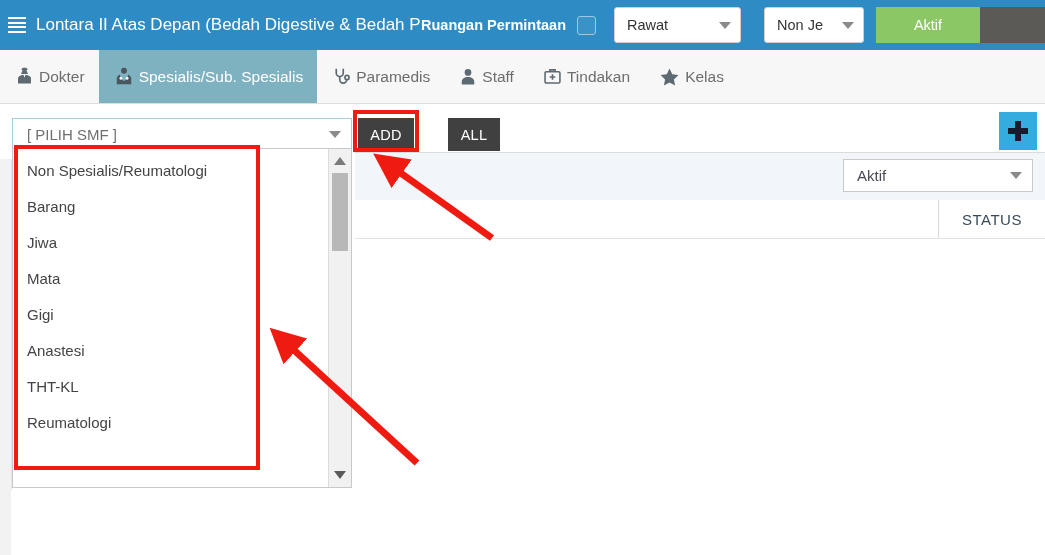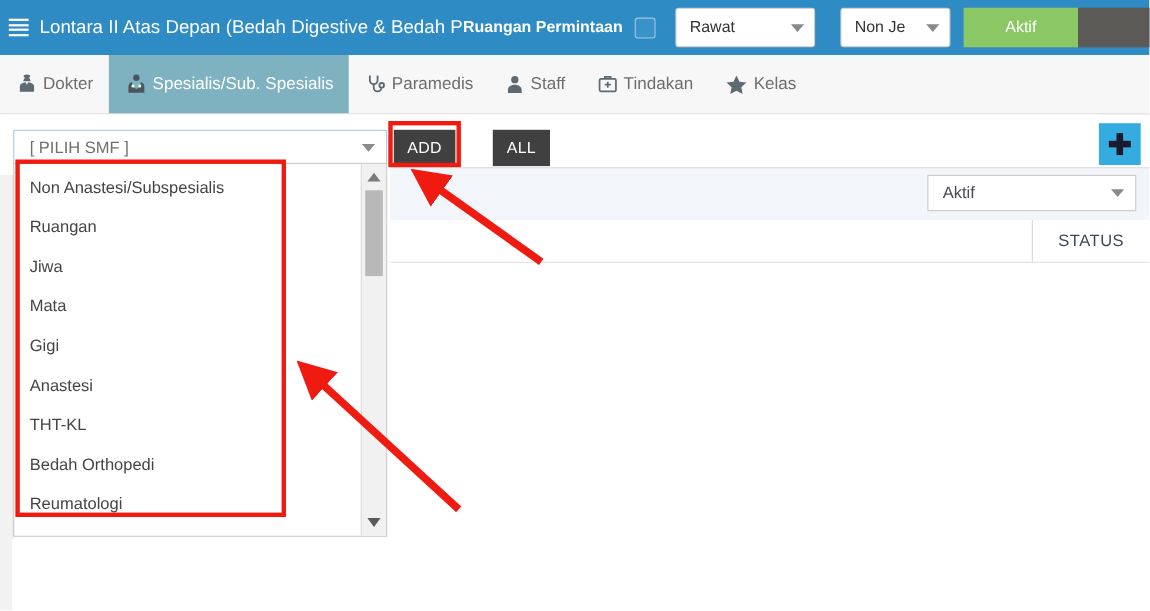--- a/index.html
+++ b/index.html
@@ -415,28 +415,27 @@
 <div class="right-panel"></div>
 <div class="status-select">
   <span>Aktif</span>
   <span class="caret-down"></span>
 </div>
 <div class="table-head"></div>
 <div class="th-status">STATUS</div>
 
 <div class="dropdown">
   <div class="dd-list">
-    <div class="dd-item">Non Anastesi/Subspesialis</div>
-    <div class="dd-item">Ruangan</div>
+    <div class="dd-item">Non Spesialis/Reumatologi</div>
+    <div class="dd-item">Barang</div>
     <div class="dd-item">Jiwa</div>
     <div class="dd-item">Mata</div>
     <div class="dd-item">Gigi</div>
     <div class="dd-item">Anastesi</div>
     <div class="dd-item">THT-KL</div>
-    <div class="dd-item">Bedah Orthopedi</div>
     <div class="dd-item">Reumatologi</div>
   </div>
   <div class="dd-scrollbar">
     <div class="dd-arrow-up"></div>
     <div class="dd-thumb"></div>
     <div class="dd-arrow-down"></div>
   </div>
 </div>
 
 <div class="anno-box add-box"></div>

